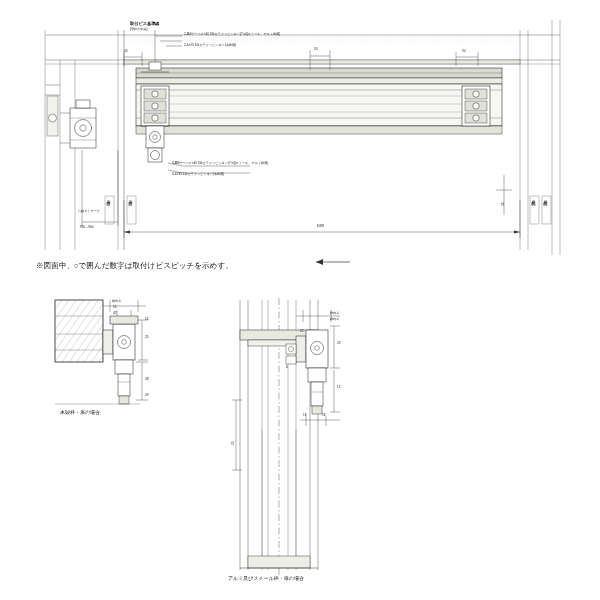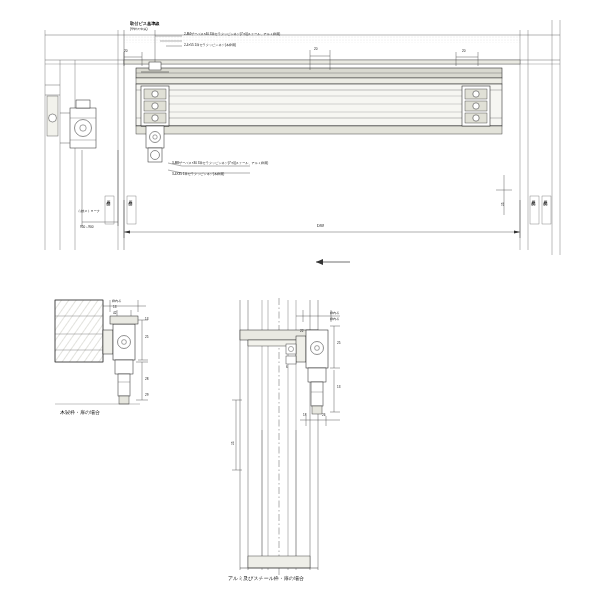--- a/index.html
+++ b/index.html
@@ -308,20 +308,21 @@
   <div class="txt t3" style="left:78px; top:210px;">有効ストローク</div>
   <div class="txt t3" style="left:80px; top:226px;">950～900</div>
 
   <div class="txt t4 vert" style="left:105px; top:197px; height:28px;">戸当側</div>
   <div class="txt t4 vert" style="left:127px; top:197px; height:28px;">戸当側</div>
   <div class="txt t4 vert" style="left:530px; top:197px; height:28px;">戸尻側</div>
   <div class="txt t4 vert" style="left:542px; top:197px; height:28px;">戸尻側</div>
 
   <div class="txt t3 rot90" style="left:502px; top:206px;">25</div>
 
+  <div class="txt t7" style="left:36px; top:262px;">※図面中、○で囲んだ数字は取付けビスピッチを示めす。</div>
 
   <div class="txt t3" style="left:113px; top:306px;">13</div>
   <div class="txt t3" style="left:145px; top:336px;">25</div>
   <div class="txt t3" style="left:145px; top:318px;">13</div>
   <div class="txt t3" style="left:145px; top:378px;">28</div>
   <div class="txt t3" style="left:145px; top:394px;">29</div>
   <div class="txt t3" style="left:113px; top:312px;">42</div>
   <div class="txt t5" style="left:60px; top:410px;">木製枠・扉の場合</div>
 
   <div class="txt t3" style="left:330px; top:312px;">枠内芯</div>

